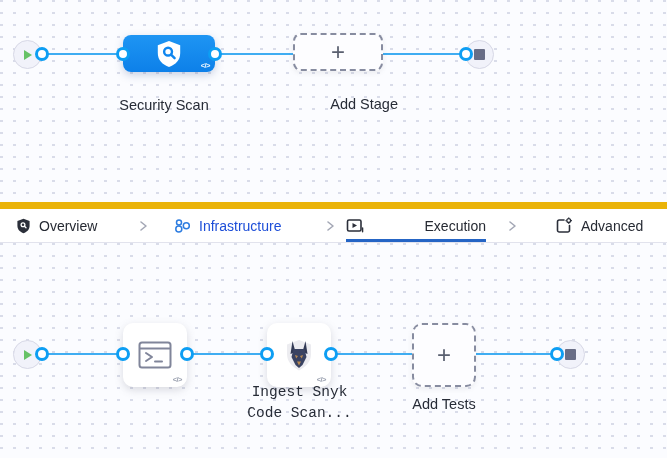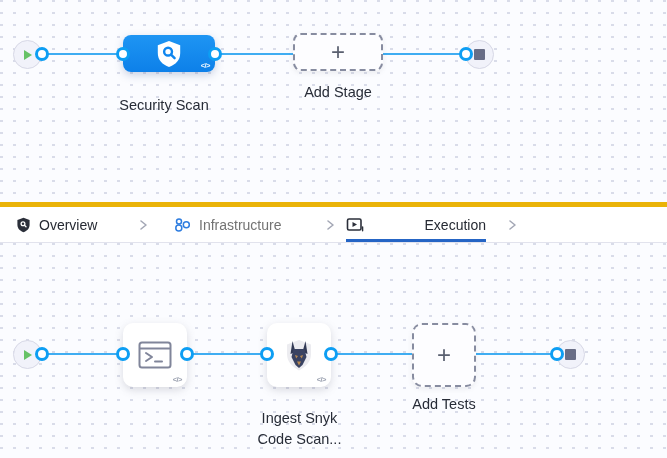--- a/index.html
+++ b/index.html
@@ -47,24 +47,24 @@
   
   .step-node{position:absolute;width:64px;height:64px;border-radius:10px;background:#fff;
         display:flex;align-items:center;justify-content:center;z-index:3;cursor:pointer;
         box-shadow:0 3px 9px rgba(96,97,112,0.22);}
 
   .node-label{position:absolute;text-align:center;font-size:14.5px;font-weight:500;
         color:#272c37;z-index:4;line-height:21px;}
 
   
   .tabbar{position:absolute;top:202px;left:0;width:667px;height:41px;background:#fff;
-        border-top:5px solid #eab308;border-bottom:1px solid #e2e3ed;z-index:10;box-sizing:border-box;}
+        border-top:7px solid #eab308;border-bottom:1px solid #e2e3ed;z-index:10;box-sizing:border-box;}
   .tab{position:absolute;top:0;height:100%;display:flex;align-items:center;gap:8px;
         font-size:14px;font-weight:500;color:#262a33;cursor:pointer;white-space:nowrap;}
-  .tab.link{color:#737373;}
+  .tab.link{color:#1d4ed8;}
   .tab-underline{position:absolute;left:0;bottom:0;width:100%;height:3px;background:#2565c5;}
   .chevron-sep{position:absolute;top:0;height:100%;display:flex;align-items:center;}
 </style>
 </head>
 <body>
 
 <div class="stage">
 
   <div class="canvas canvas-top">
 
@@ -94,21 +94,21 @@
     <div class="endpoint" style="left:465px;top:40px;">
       <div class="stop-square"></div>
     </div>
 
     <div class="ring" style="left:42px;top:54px;"></div>
     <div class="ring" style="left:123px;top:54px;"></div>
     <div class="ring" style="left:215px;top:54px;"></div>
     <div class="ring" style="left:466px;top:54px;"></div>
 
     <div class="node-label" style="left:94px;top:95px;width:140px;">Security Scan</div>
-    <div class="node-label" style="left:278px;top:82px;width:120px;">Add Stage</div>
+    <div class="node-label" style="left:278px;top:94px;width:120px;text-align:right;">Add Stage</div>
   </div>
 
   <div class="tabbar">
 
     <div class="tab" style="left:16px;">
       <svg width="15" height="16" viewBox="0 0 15 16">
         <path d="M7.5 0.8 L13.6 3.1 V7.4 C13.6 11.4 11 13.9 7.5 15.2 C4 13.9 1.4 11.4 1.4 7.4 V3.1 Z" fill="#2b2f3a"></path>
         <circle cx="7" cy="6.8" r="1.9" fill="none" stroke="#ffffff" stroke-width="1.3"></circle>
         <line x1="8.5" y1="8.3" x2="10" y2="9.8" stroke="#ffffff" stroke-width="1.3" stroke-linecap="round"></line>
       </svg>
@@ -145,20 +145,31 @@
       <span>Execution</span>
       <div class="tab-underline"></div>
     </div>
 
     <div class="chevron-sep" style="left:506px;">
       <svg width="12" height="12" viewBox="0 0 12 12">
           <polyline points="4,2 9,6 4,10" fill="none" stroke="#a3a7b5" stroke-width="1.6" stroke-linecap="round" stroke-linejoin="round"></polyline>
         </svg>
     </div>
 
+    <div class="tab" style="left:555px;">
+      <svg width="18" height="17" viewBox="0 0 18 17">
+        <path d="M14.5 8.5 V13.2 A1.8 1.8 0 0 1 12.7 15 H4.3 A1.8 1.8 0 0 1 2.5 13.2 V4.8 A1.8 1.8 0 0 1 4.3 3 H9" fill="none" stroke="#2b2f3a" stroke-width="1.6" stroke-linecap="round"></path>
+        <circle cx="13.7" cy="3.6" r="1.9" fill="none" stroke="#2b2f3a" stroke-width="1.3"></circle>
+        <line x1="13.7" y1="0.4" x2="13.7" y2="1.3" stroke="#2b2f3a" stroke-width="1.3"></line>
+        <line x1="13.7" y1="5.9" x2="13.7" y2="6.8" stroke="#2b2f3a" stroke-width="1.3"></line>
+        <line x1="10.5" y1="3.6" x2="11.4" y2="3.6" stroke="#2b2f3a" stroke-width="1.3"></line>
+        <line x1="16" y1="3.6" x2="16.9" y2="3.6" stroke="#2b2f3a" stroke-width="1.3"></line>
+      </svg>
+      <span>Advanced</span>
+    </div>
   </div>
 
   <div class="canvas canvas-bottom">
 
     <div class="hline" style="left:42px;top:110px;width:82px;"></div>
     <div class="hline" style="left:186px;top:110px;width:82px;"></div>
     <div class="hline" style="left:330px;top:110px;width:83px;"></div>
     <div class="hline" style="left:475px;top:110px;width:82px;"></div>
 
     <div class="endpoint" style="left:13px;top:97px;">
@@ -198,17 +209,17 @@
       <div class="stop-square"></div>
     </div>
 
     <div class="ring" style="left:42px;top:111px;"></div>
     <div class="ring" style="left:123px;top:111px;"></div>
     <div class="ring" style="left:187px;top:111px;"></div>
     <div class="ring" style="left:267px;top:111px;"></div>
     <div class="ring" style="left:331px;top:111px;"></div>
     <div class="ring" style="left:557px;top:111px;"></div>
 
-    <div class="node-label" style="left:247px;top:165px;width:105px;">Ingest Snyk Code Scan...</div>
+    <div class="node-label" style="left:247px;top:139px;width:105px;font-family:Liberation Mono, monospace;">Ingest Snyk Code Scan...</div>
     <div class="node-label" style="left:384px;top:151px;width:120px;">Add Tests</div>
   </div>
 
 </div>
 
 </body></html>

